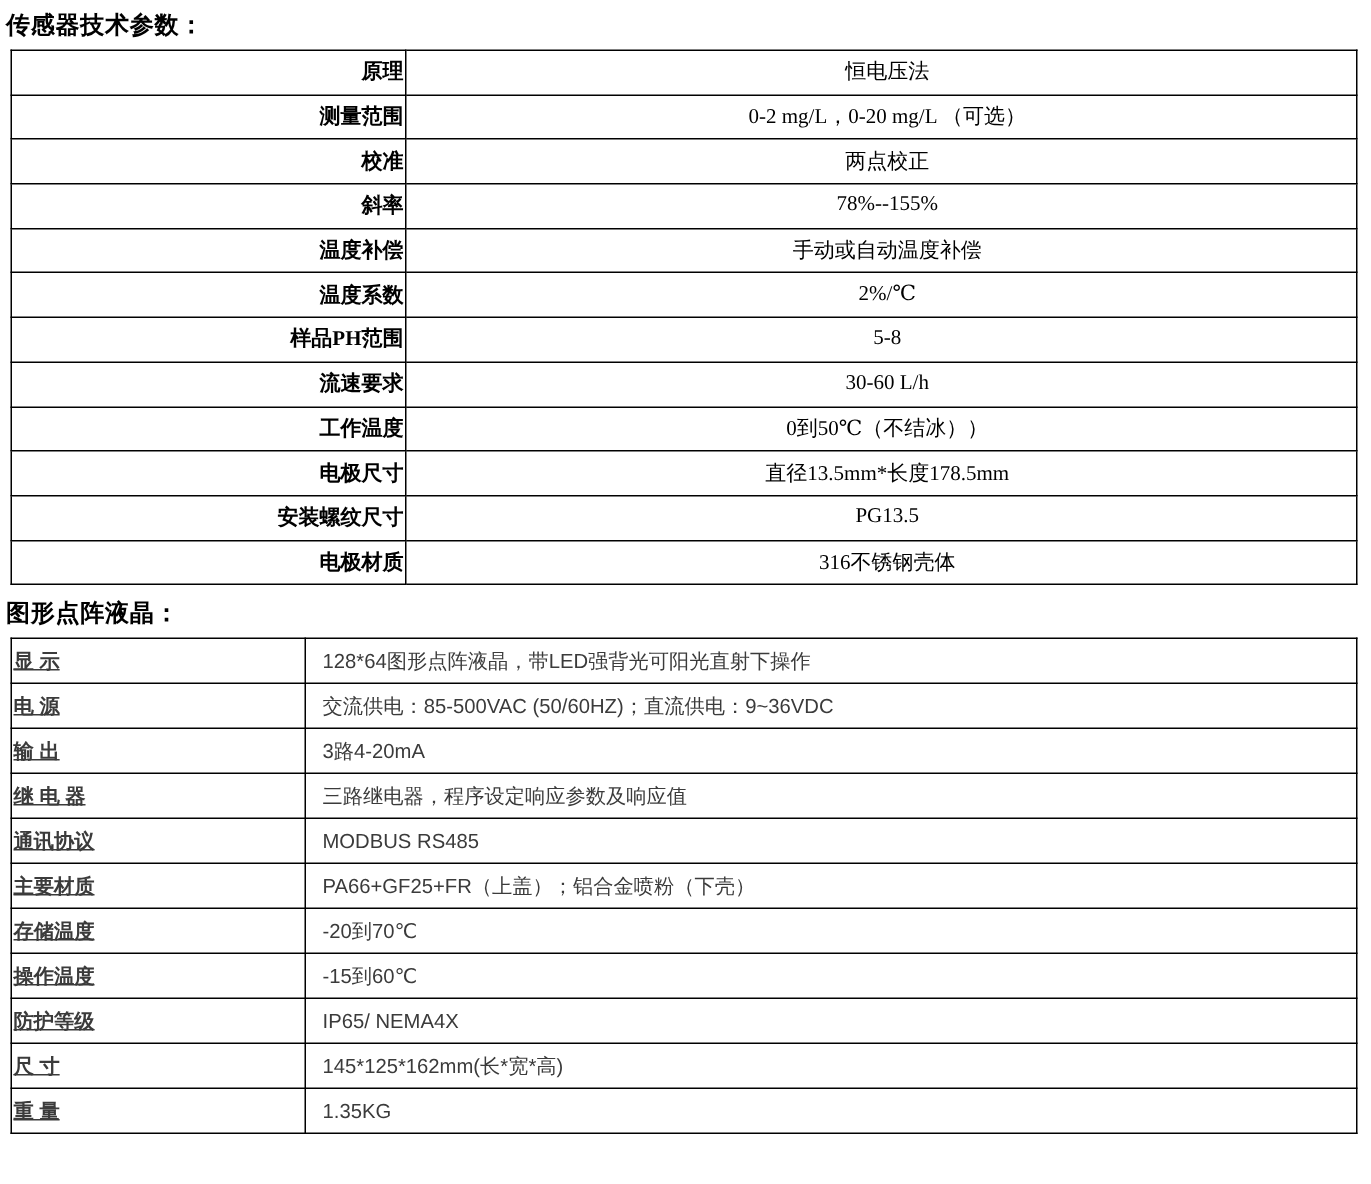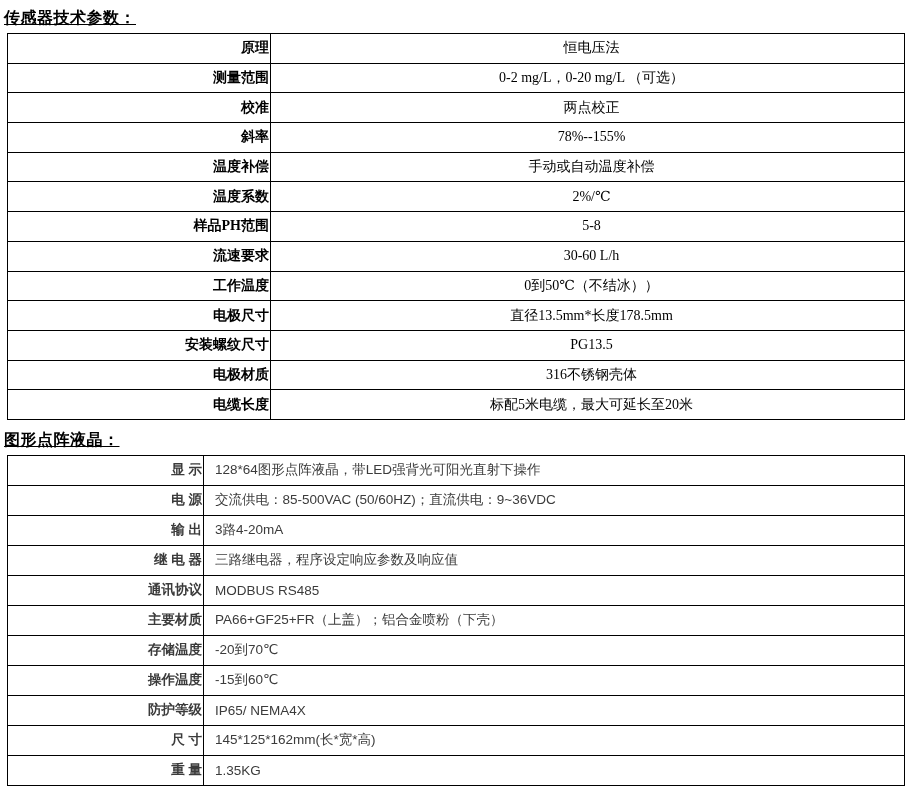--- a/index.html
+++ b/index.html
@@ -17,21 +17,20 @@
     padding-top: 7px;
   }
   .section-title {
     font-family: "Liberation Serif", "DejaVu Serif", serif;
     font-weight: bold;
     font-size: 16px;
     color: #000000;
     margin-left: 4px;
     line-height: 21px;
     letter-spacing: 0.5px;
-    text-decoration: underline;
   }
   table.spec {
     border-collapse: collapse;
     table-layout: fixed;
     margin-left: 7px;
     width: 898px;
   }
   table.spec td {
     border: 1px solid #000000;
     overflow: hidden;
@@ -58,22 +57,23 @@
   
   table.controller {
     margin-top: 5px;
     font-family: "Liberation Sans", "DejaVu Sans", sans-serif;
     font-size: 13.5px;
     color: #3b3b3b;
   }
   table.controller tr { height: 30px; }
   table.controller td.label {
     width: 196px;
-    text-align: right;
+    text-align: left;
     font-weight: bold;
+    text-decoration: underline;
   }
   table.controller td.value {
     padding-left: 11px;
   }
   .title-gap {
     margin-top: 9px;
   }
 </style>
 </head>
 <body>
@@ -126,24 +126,20 @@
         <td class="value">直径13.5mm*长度178.5mm</td>
       </tr>
         <tr>
         <td class="label">安装螺纹尺寸</td>
         <td class="value">PG13.5</td>
       </tr>
         <tr>
         <td class="label">电极材质</td>
         <td class="value">316不锈钢壳体</td>
       </tr>
-        <tr>
-        <td class="label">电缆长度</td>
-        <td class="value">标配5米电缆，最大可延长至20米</td>
-      </tr>
       </tbody>
   </table>
 
   <div class="section-title title-gap">图形点阵液晶：</div>
 
   <table class="spec controller">
     <tbody>
 
     <tr>
         <td class="label">显 示</td>

